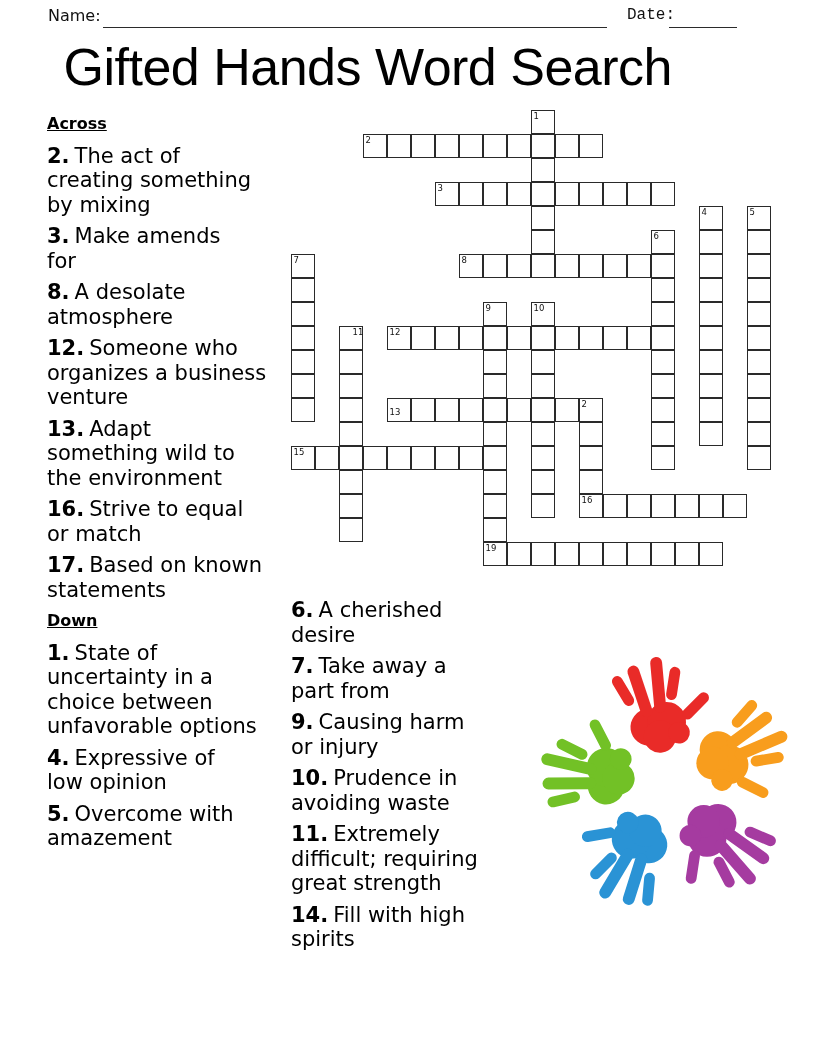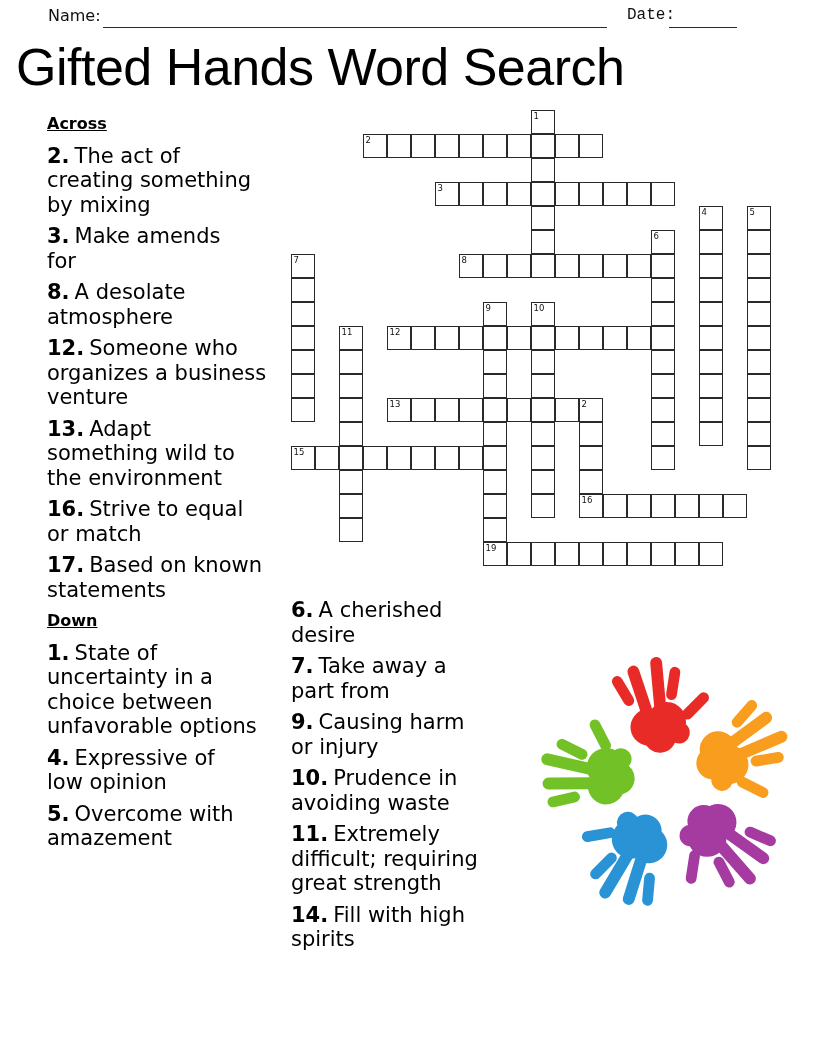--- a/index.html
+++ b/index.html
@@ -2,21 +2,21 @@
 <html><head>
 <meta charset="utf-8">
 <style>
   html,body{margin:0;padding:0;background:#ffffff;}
   body{width:816px;height:1056px;position:relative;overflow:hidden;
        font-family:"DejaVu Sans",sans-serif;color:#000;}
 
   .hdr-label{position:absolute;font-size:16px;color:#111;}
   .blank-line{position:absolute;height:0;border-bottom:1.6px solid #2b2b2b;}
 
-  .page-title{position:absolute;left:16px;top:37px;width:672px;text-align:left;
+  .page-title{position:absolute;left:0;top:37px;width:672px;text-align:right;
               font-family:"Liberation Sans",sans-serif;font-size:52px;
               letter-spacing:-0.5px;font-weight:500;white-space:nowrap;}
 
   .clue-col{position:absolute;font-size:21px;line-height:24.5px;}
   .clue{margin-bottom:7px;}
   .clue-num{font-weight:bold;margin-right:5px;}
   .clue-text{white-space:pre-line;}
   .clue-heading{font-weight:bold;text-decoration:underline;font-size:16px;
                 margin-bottom:7px;}
 
@@ -242,23 +242,23 @@
     <div class="cellnum" style="left: 240px; top: 0px;">1</div>
     <div class="cellnum" style="left: 72px; top: 24px;">2</div>
     <div class="cellnum" style="left: 144px; top: 72px;">3</div>
     <div class="cellnum" style="left: 408px; top: 96px;">4</div>
     <div class="cellnum" style="left: 456px; top: 96px;">5</div>
     <div class="cellnum" style="left: 360px; top: 120px;">6</div>
     <div class="cellnum" style="left: 0px; top: 144px;">7</div>
     <div class="cellnum" style="left: 168px; top: 144px;">8</div>
     <div class="cellnum" style="left: 192px; top: 192px;">9</div>
     <div class="cellnum" style="left: 240px; top: 192px;">10</div>
-    <div class="cellnum" style="left: 48px; top: 216px;">11</div>
+    <div class="cellnum" style="left: 59px; top: 216px;">11</div>
     <div class="cellnum" style="left: 96px; top: 216px;">12</div>
-    <div class="cellnum" style="left: 96px; top: 288px;">13</div>
+    <div class="cellnum" style="left: 96px; top: 296px;">13</div>
     <div class="cellnum" style="left: 288px; top: 288px;">2</div>
     <div class="cellnum" style="left: 0px; top: 336px;">15</div>
     <div class="cellnum" style="left: 288px; top: 384px;">16</div>
     <div class="cellnum" style="left: 192px; top: 432px;">19</div>
   </div>
 
 <svg class="hands-svg" width="310" height="300" viewBox="0 0 310 300">
   <defs>
     <g id="hand" fill="currentColor">
       <circle cx="-10" cy="1" r="17"></circle>

